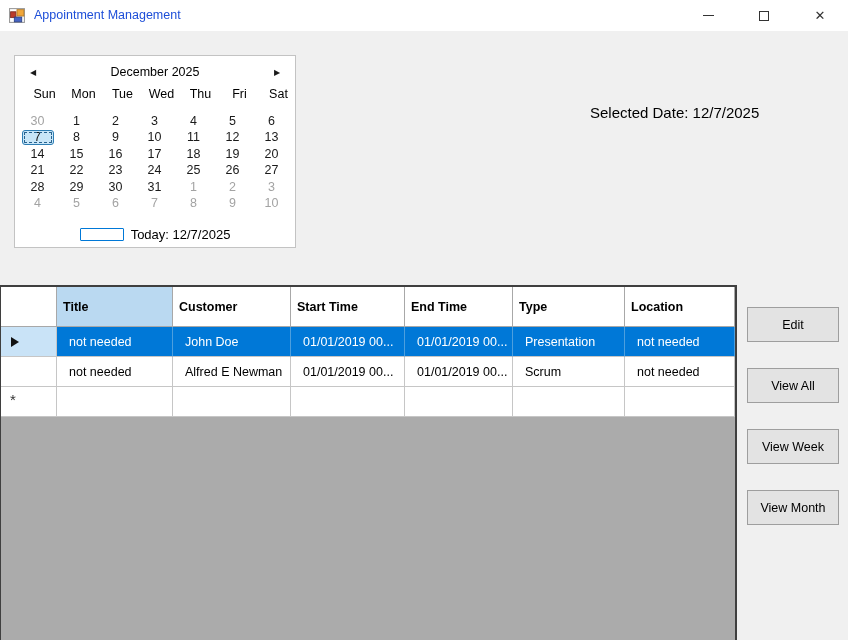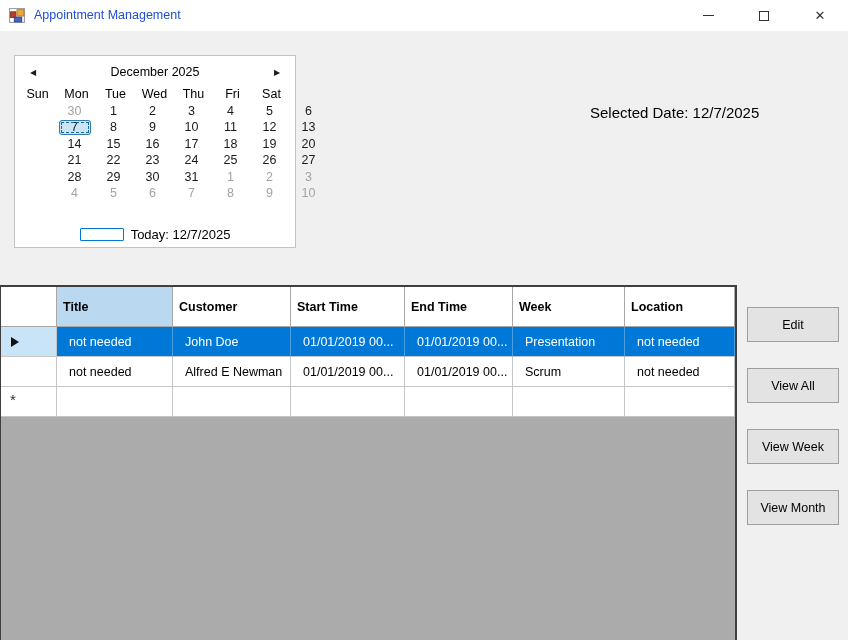--- a/index.html
+++ b/index.html
@@ -20,23 +20,23 @@
   .glyph-min { width:11px; height:1px; background:#333; }
   .glyph-max { width:10px; height:10px; border:1px solid #333; }
   .glyph-close { font-size:13px; color:#333; line-height:1; }
 
   
   .calendar { position:absolute; left:14px; top:55px; width:282px; height:193px;
               background:#FFFFFF; border:1px solid #C3C3C3; font-size:12.5px; }
   .cal-nav { display:flex; align-items:center; padding:9px 12px 0 12px; }
   .cal-arrow { font-size:8px; color:#1A1A1A; width:12px; text-align:center; }
   .cal-title { flex:1; text-align:center; font-size:12.5px; color:#000; }
-  .cal-daynames { display:grid; grid-template-columns:repeat(7,39px); padding-left:3px; margin-top:8px; }
+  .cal-daynames { display:grid; grid-template-columns:repeat(7,39px); padding-left:10px; margin-top:8px; }
   .cal-dn { text-align:center; color:#000; }
-  .cal-weeks { margin-top:2px;padding-left:37px; }
+  .cal-weeks { margin-top:12px; }
   .cal-week { display:grid; grid-template-columns:repeat(7,39px); padding-left:3px; height:16.5px; align-items:center; }
   .cal-day { text-align:center; color:#1A1A1A; line-height:15px; }
   .cal-day.muted { color:#A3A3A3; }
   .sel-inner { display:inline-block; min-width:32px; background:#C8E6F8; border:1px solid #2D7DB3;
                border-radius:3px; outline:1px dashed #26618E; outline-offset:-3px; line-height:13px; }
   .cal-today { position:absolute; left:0; right:0; bottom:5px; display:flex; align-items:center; justify-content:center; }
   .today-box { width:44px; height:13px; border:1px solid #0078D7; background:#FFFFFF; margin-right:7px; border-radius:1px; }
   .today-label { font-size:13px; color:#000; }
 
   
@@ -174,21 +174,21 @@
 
 <div class="selected-date">Selected Date: 12/7/2025</div>
 
 <div class="datagrid">
   <div class="dg-header" id="dg-header">
       <div class="dg-hcell"></div>
       <div class="dg-hcell hl">Title</div>
       <div class="dg-hcell">Customer</div>
       <div class="dg-hcell">Start Time</div>
       <div class="dg-hcell">End Time</div>
-      <div class="dg-hcell">Week</div>
+      <div class="dg-hcell">Type</div>
       <div class="dg-hcell">Location</div>
     </div>
   <div id="dg-rows">
       <div class="dg-row selected">
         <div class="dg-rowheader">
           <span class="row-triangle"></span>
         </div>
         <div class="dg-cell">not needed</div>
         <div class="dg-cell">John Doe</div>
         <div class="dg-cell">01/01/2019 00...</div>

